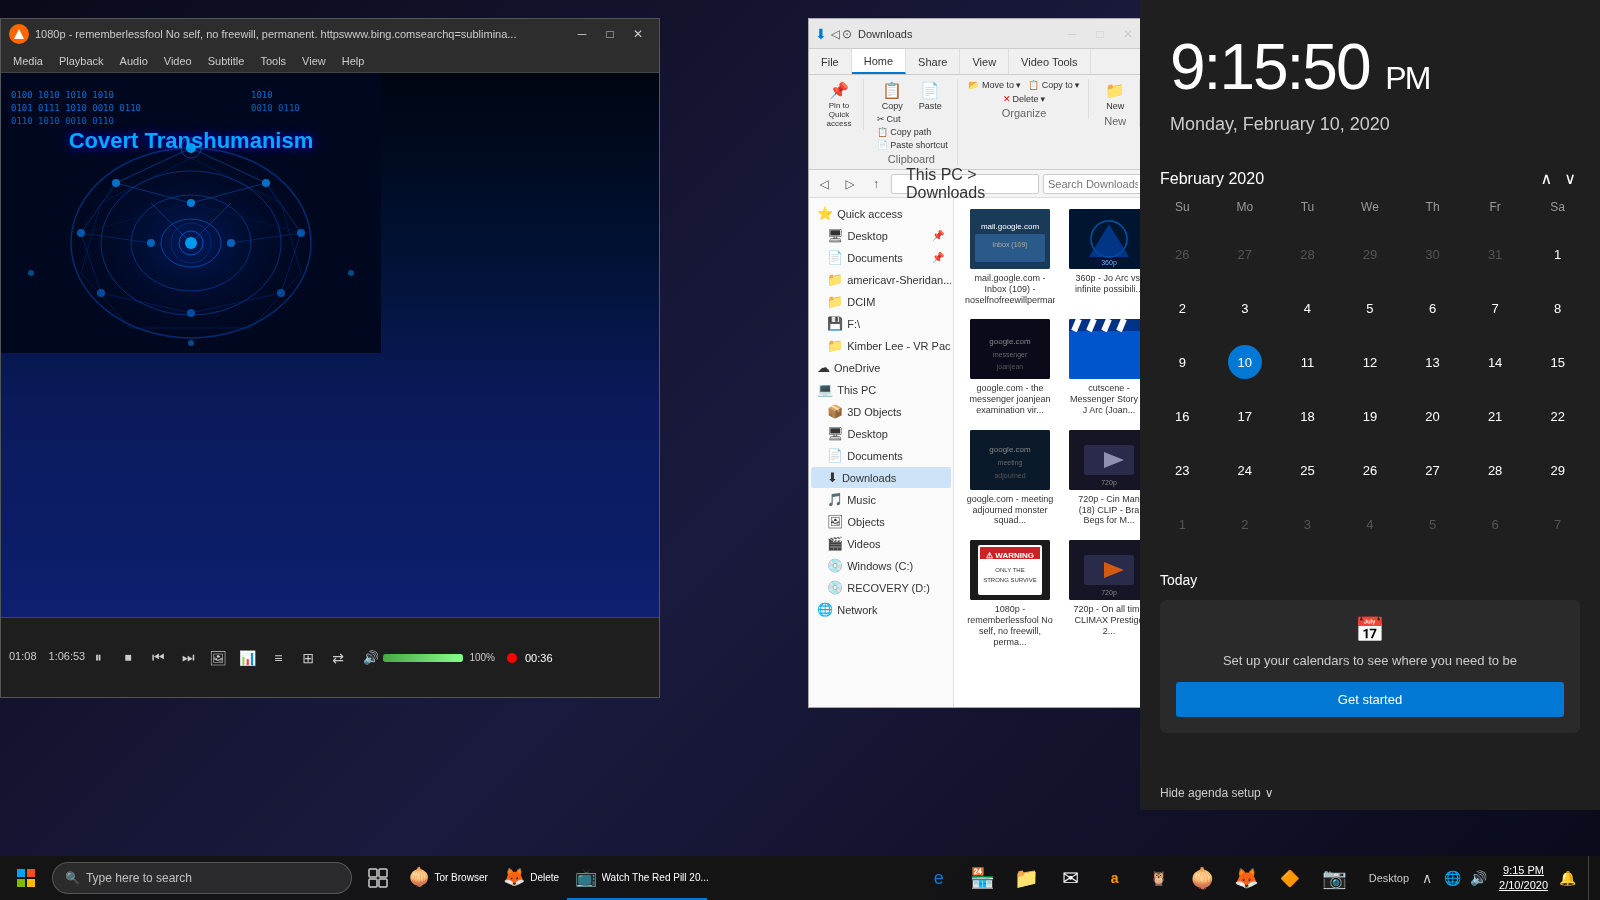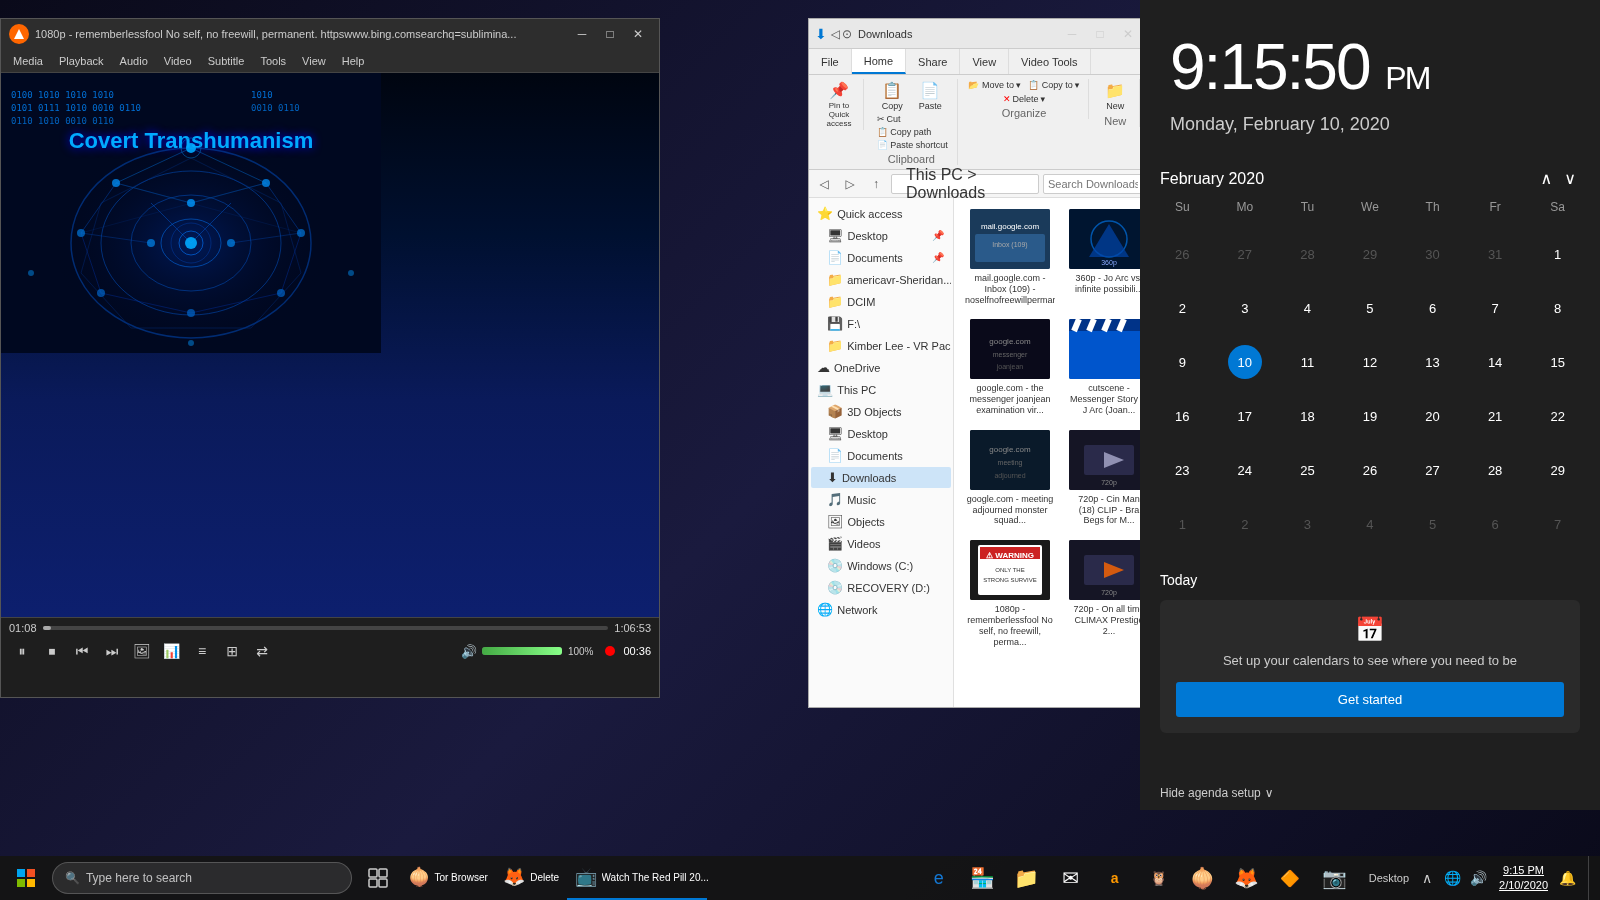--- a/index.html
+++ b/index.html
@@ -53,21 +53,21 @@
 
     
     .brain-svg {
       width: 380px; height: 280px;
       position: absolute;
     }
 
     .vlc-controls {
       height: 80px;
       background: #1e1e1e;
-      display: flex; flex-direction: column;
+      display: flex; flex-direction: row;
       padding: 4px 8px;
       flex-shrink: 0;
       border-top: 1px solid #444;
     }
     .vlc-timeline {
       display: flex; align-items: center; gap: 6px;
       margin-bottom: 4px;
     }
     .vlc-time { color: #ccc; font-size: 11px; }
     .vlc-progress-bar {

